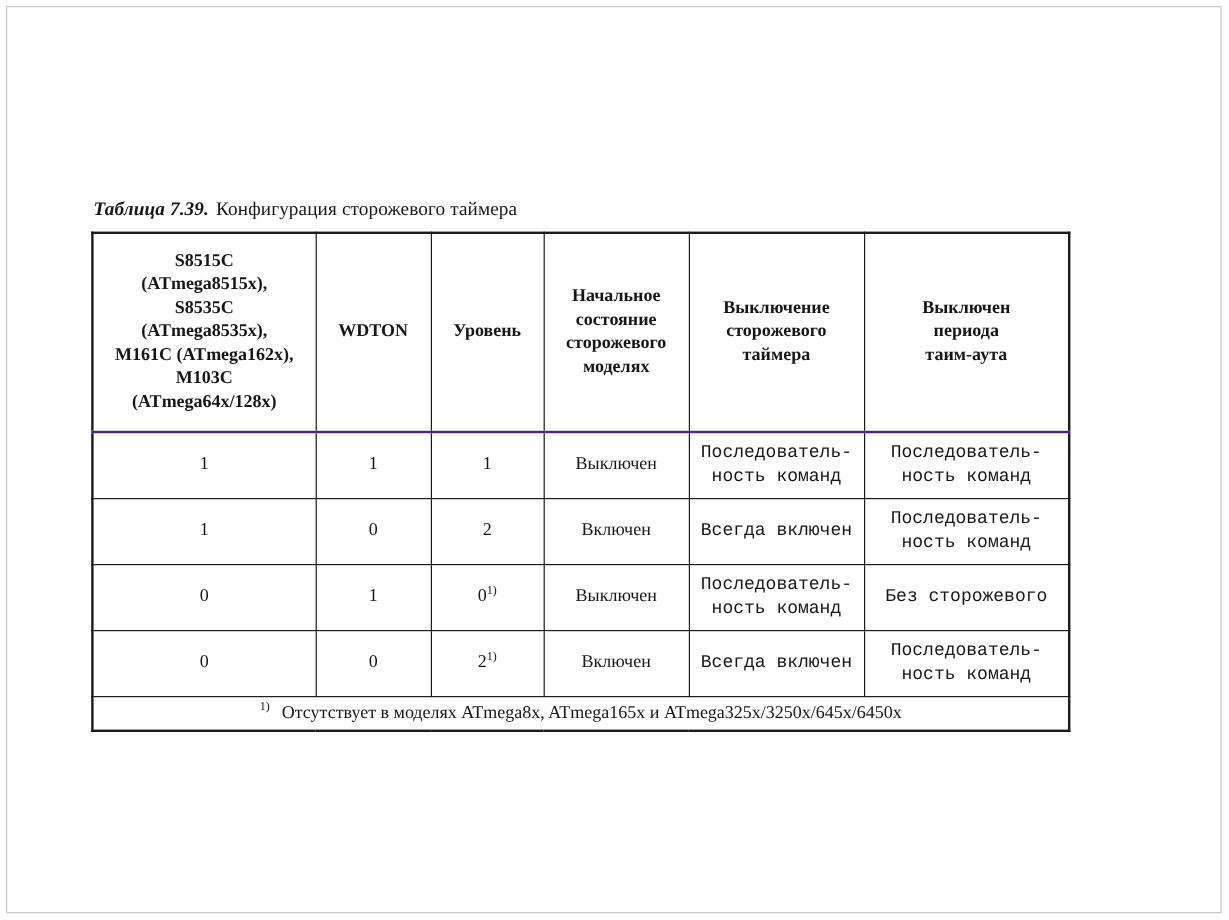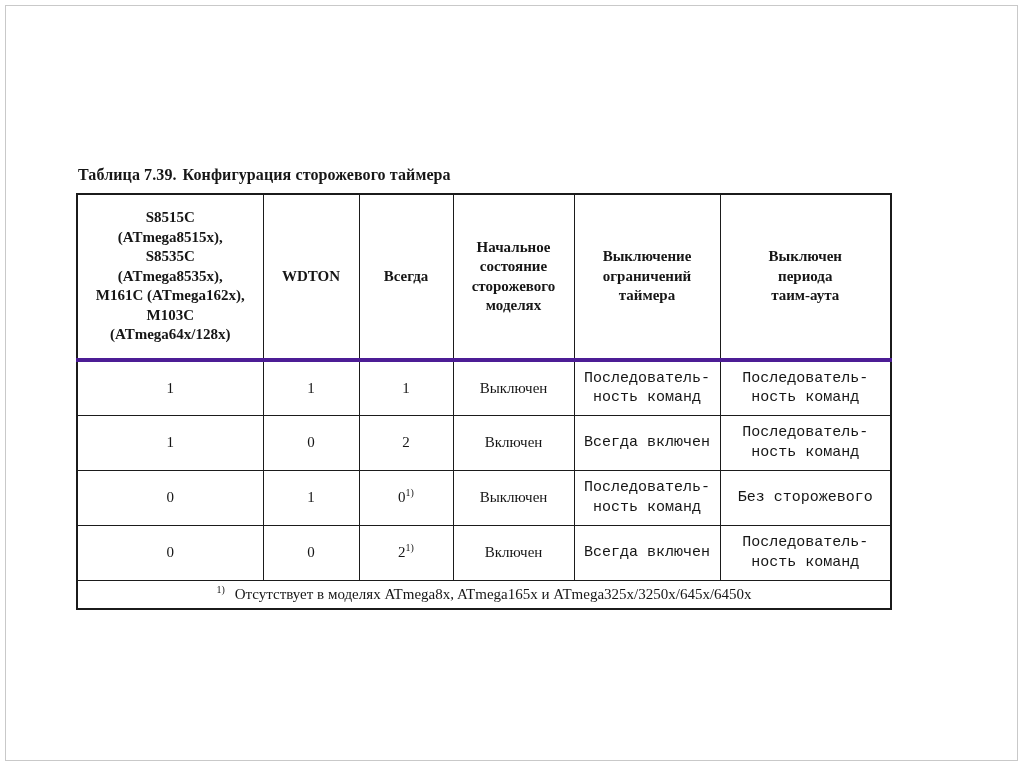--- a/index.html
+++ b/index.html
@@ -30,45 +30,46 @@
     left: 76px;
     top: 166px;
     width: 814px;
   }
   .caption {
     font-size: 16px;
     margin: 0 2px 9px 2px;
     letter-spacing: 0.1px;
   }
   .caption .t-pre {
+    font-style: italic;
     font-weight: bold;
     margin-right: 6px;
   }
   .caption .t-main {
-    font-weight: bold;
+    font-weight: normal;
   }
   table.cfg {
     border-collapse: collapse;
     width: 814px;
     table-layout: fixed;
     border: 2px solid #1b1b1b;
   }
   table.cfg th,
   table.cfg td {
     border: 1px solid #1b1b1b;
     font-size: 15px;
     line-height: 1.3;
     vertical-align: middle;
     text-align: center;
     padding: 4px 6px;
   }
   table.cfg thead th {
     font-weight: bold;
     white-space: pre-line;
-    border-bottom: 4px solid #4c1d95;
+    border-bottom: 2px solid #4c1d95;
     height: 166px;
     padding: 10px 4px;
   }
   table.cfg tbody td {
     height: 55px;
   }
   td.l {
     text-align: left;
     padding-left: 9px;
   }
@@ -116,27 +117,27 @@
     <thead>
       <tr>
         <th>S8515C
 (ATmega8515x),
 S8535C
 (ATmega8535x),
 M161C (ATmega162x),
 M103C
 (ATmega64x/128x)</th>
         <th>WDTON</th>
-        <th>Всегда</th>
+        <th>Уровень</th>
         <th>Начальное
 состояние
 сторожевого
 моделях</th>
         <th>Выключение
-ограничений
+сторожевого
 таймера</th>
         <th>Выключен
 периода
 таим-аута</th>
       </tr>
     </thead>
     <tbody>
       <tr>
         <td>1</td>
         <td>1</td>

